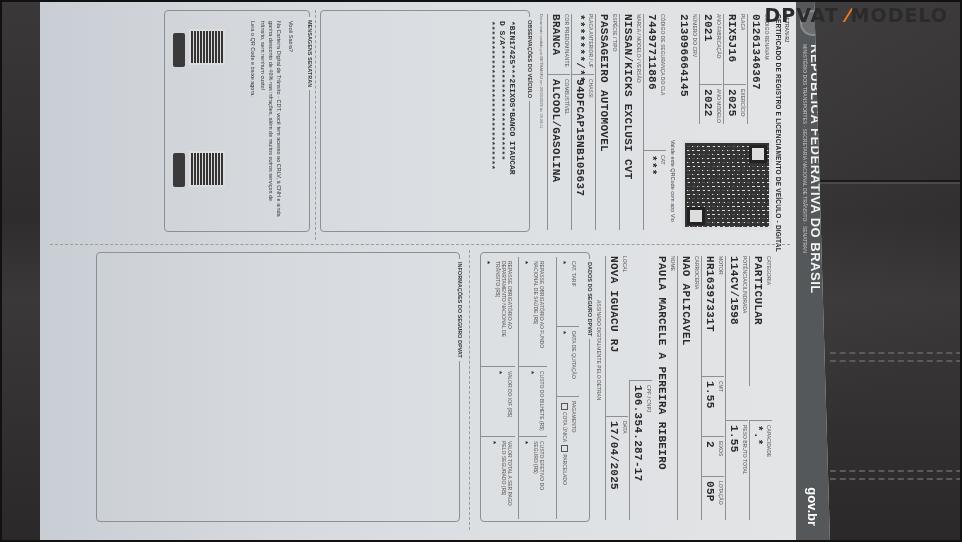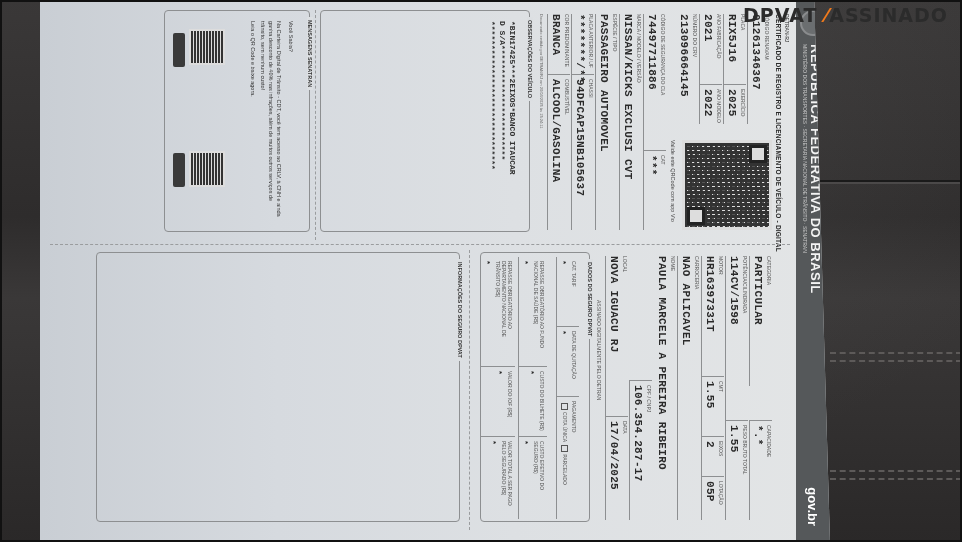--- a/index.html
+++ b/index.html
@@ -303,16 +303,16 @@
     </div>
 
     <div class="box" style="left:252px; top:370px; width:270px; height:364px;">
       <span class="box-title">INFORMAÇÕES DO SEGURO DPVAT</span>
     </div>
     <div class="dashed-h" style="left:250px; top:360px; width:280px;"></div>
   </div>
 </div>
 
 <div class="brand">
-  <span>DPVAT</span> <span class="acc">⁄</span><span>ASSINADO</span>
+  <span>DPVAT</span> <span class="acc">⁄</span><span>MODELO</span>
 </div>
 
 <div class="frame"></div>
 
 </body></html>

